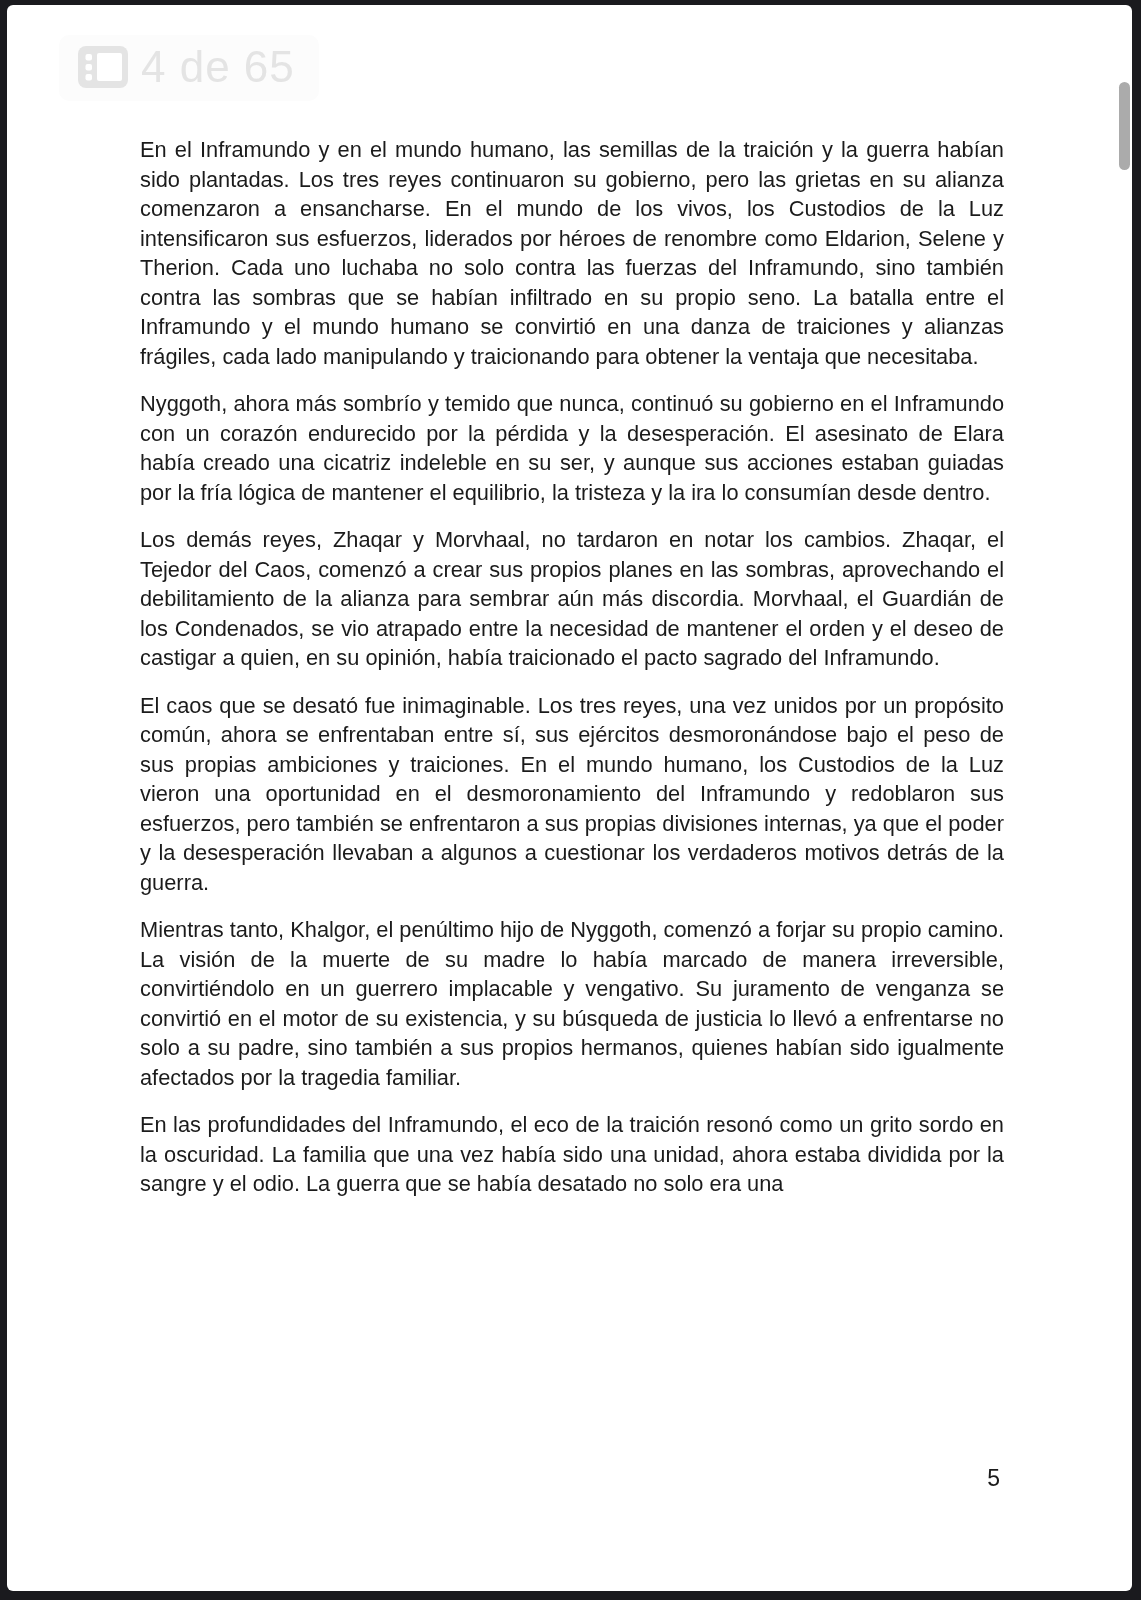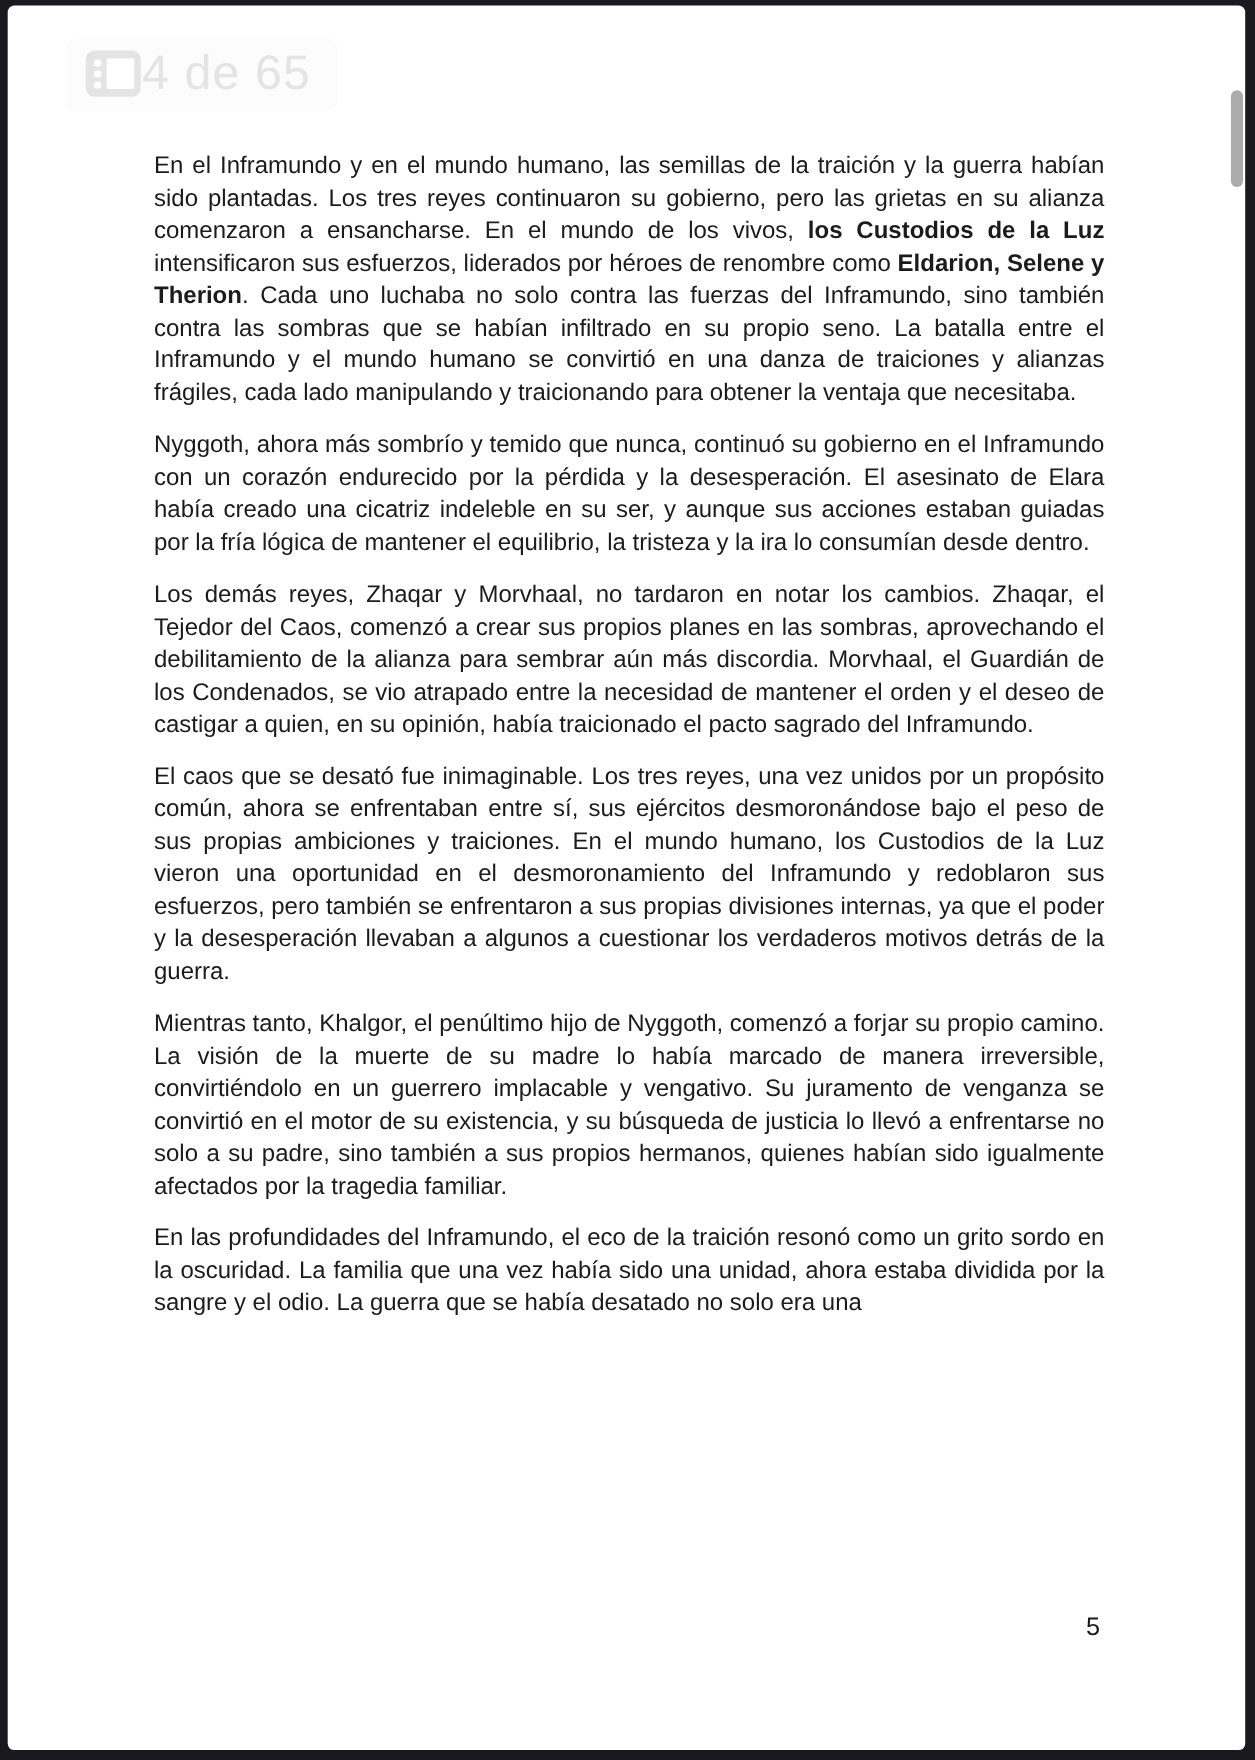--- a/index.html
+++ b/index.html
@@ -33,21 +33,21 @@
     height: 1586px;
     background: var(--page-color);
     border-radius: 6px;
   }
   .page-indicator {
     position: absolute;
     left: 52px;
     top: 30px;
     display: flex;
     align-items: center;
-    gap: 0;
+    gap: 12px;
     padding: 10px 24px 12px 18px;
     background: #fcfcfc;
     border-radius: 10px;
   }
   .indicator-icon svg { display: block; }
   .indicator-label {
     font-size: 44px;
     line-height: 1;
     font-weight: 400;
     color: var(--indicator-color);
@@ -59,21 +59,21 @@
     top: 130px;
     width: 864px;
     font-size: 21.8px;
     line-height: 29.5px;
     color: var(--text-color);
     text-align: justify;
     text-justify: inter-word;
   }
   .para { margin: 0 0 18px 0; }
   .para:last-child { margin-bottom: 16px; }
-  .para strong { font-weight: 700; }
+  .para strong { font-weight: 400; }
   .page-number {
     position: absolute;
     top: 1462px;
     right: 132px;
     font-size: 23px;
     line-height: 1;
     color: var(--text-color);
   }
   .scrollbar-thumb {
     position: absolute;

